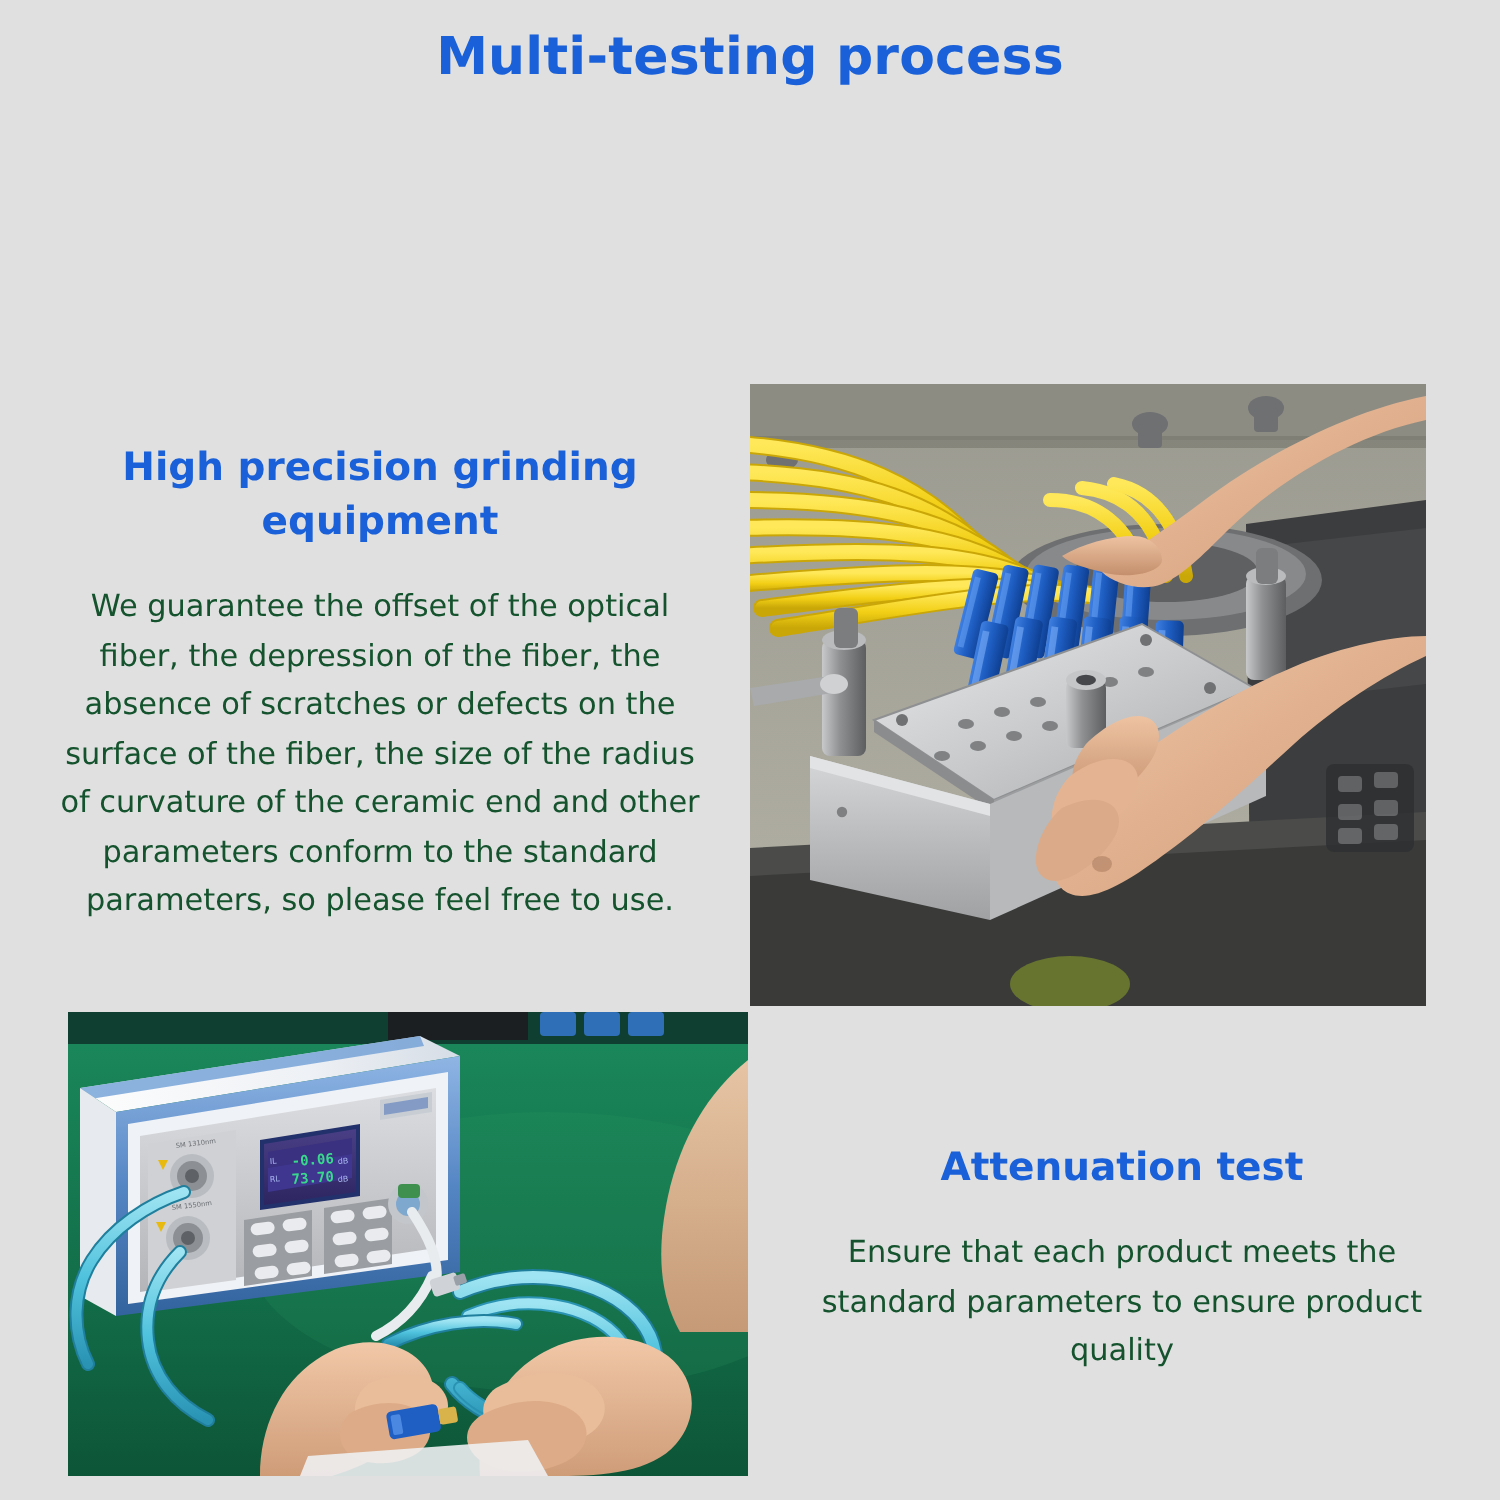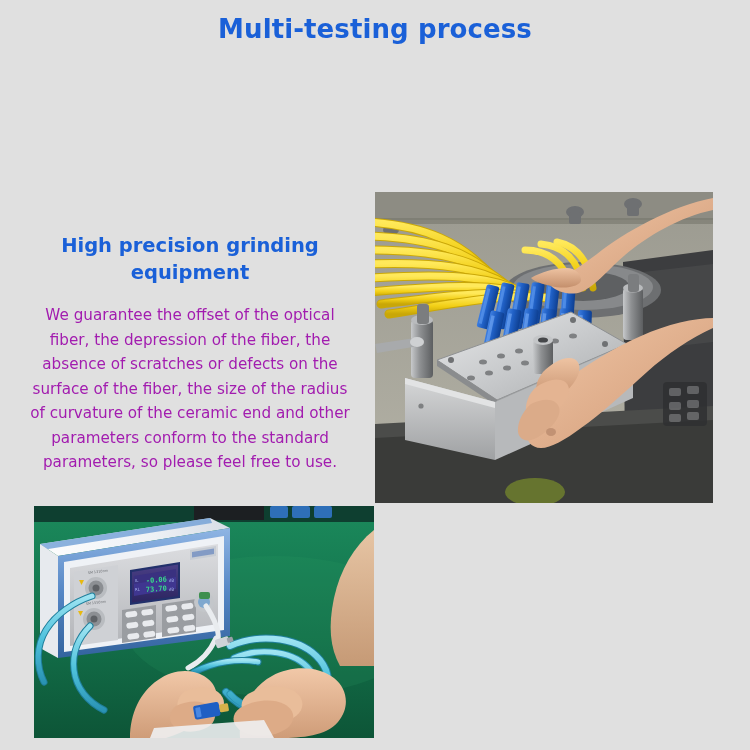--- a/index.html
+++ b/index.html
@@ -31,24 +31,24 @@
     text-align:center;
     font-weight:500;
   }
 
   
   .sec1{position:absolute;left:0;top:192px;width:750px;height:320px;}
   .sec1-text{
     position:absolute;left:8px;top:24px;width:364px;text-align:center;
   }
   .sub-title{
-    color:#1a60d8;font-size:19.5px;font-weight:bold;line-height:27px;margin:16px 0 8px 0;
+    color:#1a60d8;font-size:19.5px;font-weight:bold;line-height:27px;margin:4px 0 8px 0;
   }
   .body-copy{
-    color:#a21caf;font-size:15.2px;line-height:24.5px;margin:17px;font-weight:500;
+    color:#14532d;font-size:15.2px;line-height:24.5px;margin:17px;font-weight:500;
   }
   .photo{
     position:absolute;background:#b9b9b4;overflow:hidden;
   }
   .photo svg{display:block;}
   #photo-grinding{left:375px;top:192px;width:338px;height:311px;}
 
   
   #photo-attenuation{left:34px;top:506px;width:340px;height:232px;}
   .sec2-text{
@@ -455,14 +455,18 @@
 
         <path d="M206 232 C204 206 216 182 238 170 C258 159 284 160 300 172 C314 183 316 202 304 216 C292 230 268 232 246 232 Z" fill="url(#skinB)"></path>
         <path d="M214 188 C228 180 246 178 258 184 C270 190 272 202 262 210 C250 219 230 220 218 214 C206 208 204 195 214 188 Z" fill="#e9bd9a"></path>
         <path d="M206 202 C220 194 238 192 250 198 C262 204 262 216 252 223 C240 231 220 232 209 226 C198 220 196 209 206 202 Z" fill="#ddab87"></path>
       </g>
 
       <path d="M120 222 L230 214 L240 232 L116 232 Z" fill="#eef0f2" opacity=".9"></path>
     </svg>
   </div>
 
+  <div class="sec2-text">
+    <h2 class="sub-title">Attenuation test</h2>
+    <p class="body-copy">Ensure that each product meets the standard parameters to ensure product quality</p>
+  </div>
 
 </div>
 
 </body></html>

